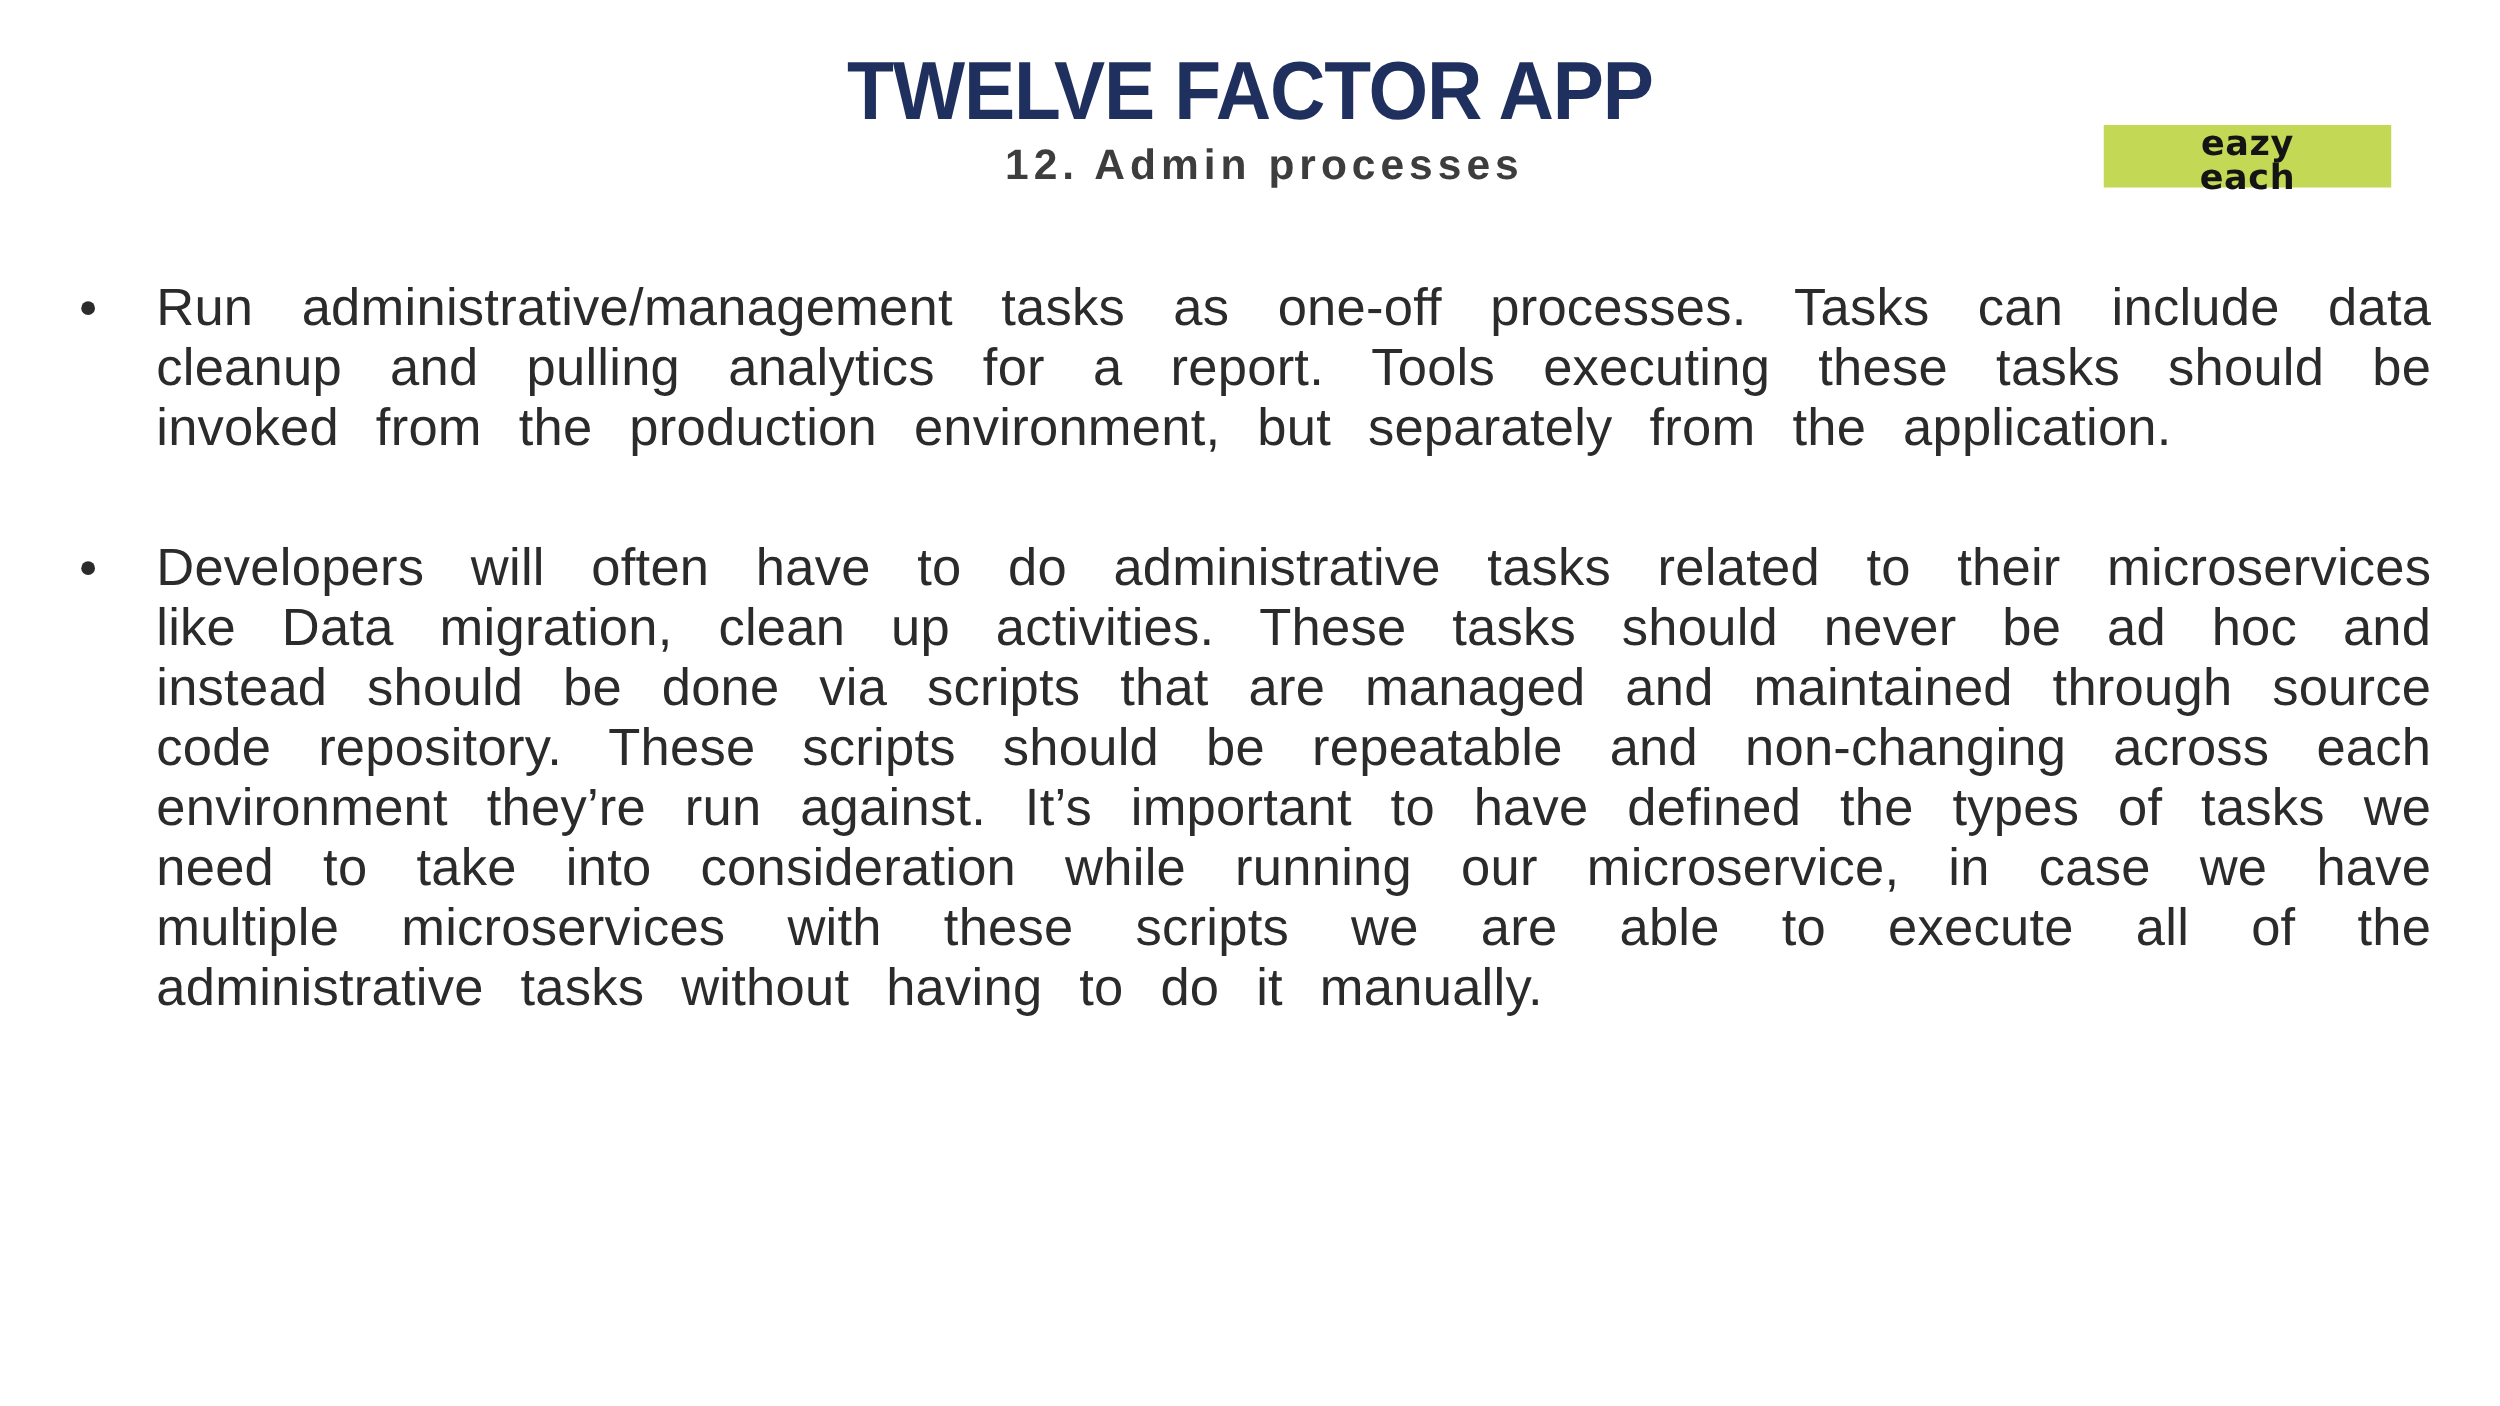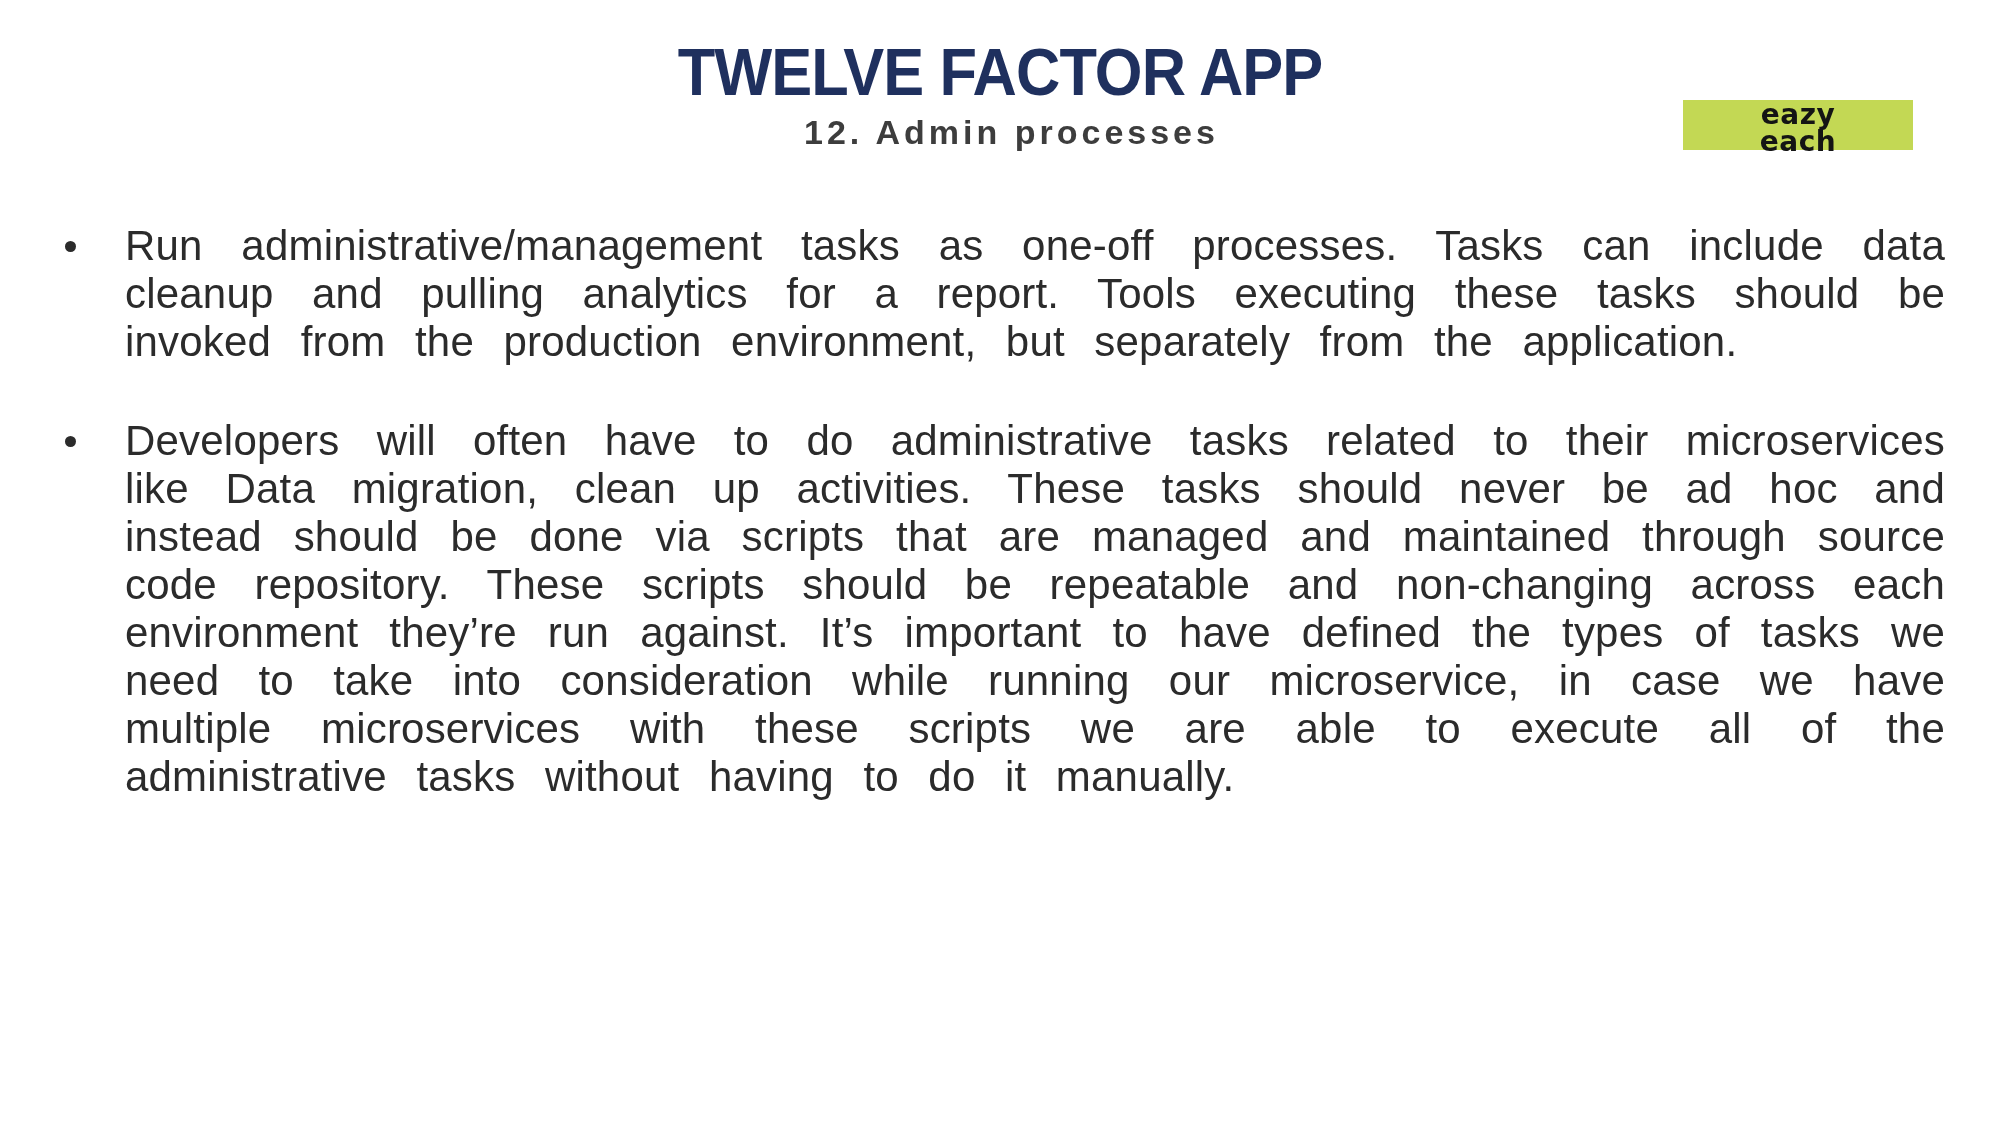--- a/index.html
+++ b/index.html
@@ -94,21 +94,21 @@
     position: relative;
     padding-left: 70px;
     font-size: 42px;
     line-height: 48px;
     letter-spacing: 0.2px;
     word-spacing: 0.42em;
     text-align: justify;
     color: #2b2b2b;
   }
   .bullet-item + .bullet-item {
-    margin-top: 51px;
+    margin-top: 64px;
   }
   .bullet-marker {
     position: absolute;
     left: 10px;
     top: 19px;
     width: 11px;
     height: 11px;
     border-radius: 50%;
     background: #2b2b2b;
   }

